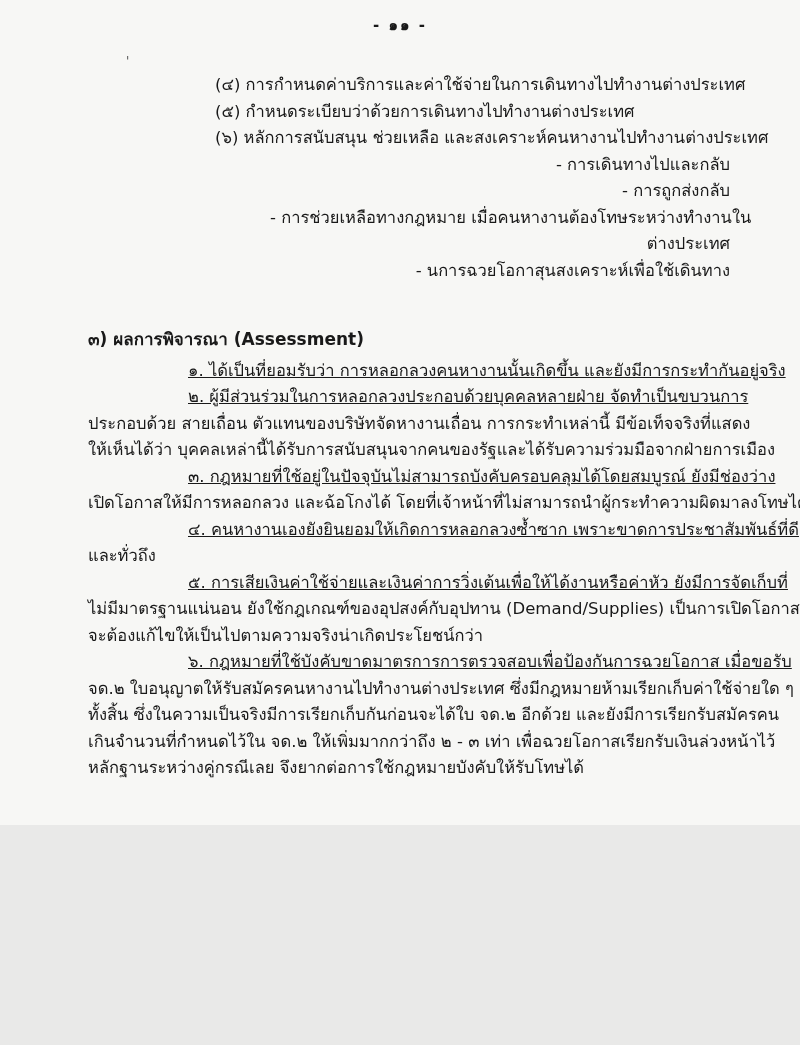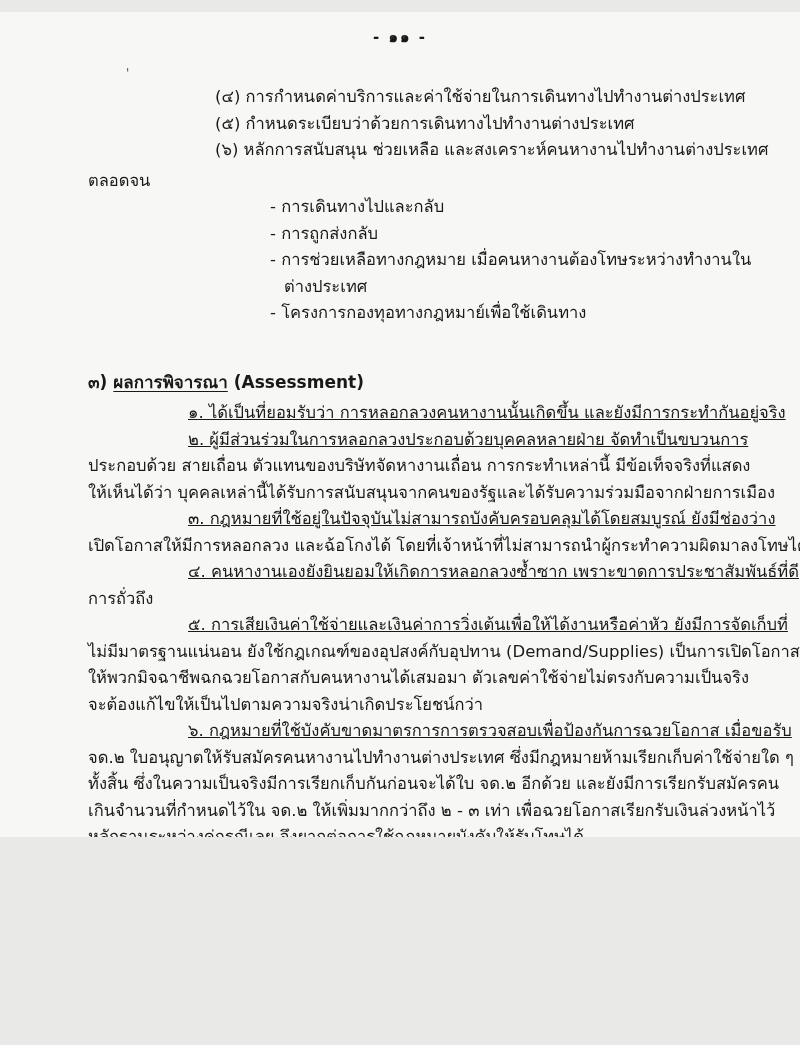--- a/index.html
+++ b/index.html
@@ -4,21 +4,21 @@
 <style>
   html, body {
     margin: 0;
     padding: 0;
     background: #e9e9e8;
   }
   .page {
     position: relative;
     width: 800px;
     height: 825px;
-    margin: 12px auto;
+    margin: 0 auto;
     background: #f7f7f5;
     color: #191919;
     font-family: "DejaVu Sans", sans-serif;
     font-size: 16.5px;
     line-height: 26.5px;
     overflow: hidden;
   }
   .page-number {
     position: absolute;
     top: 12px;
@@ -43,30 +43,29 @@
     width: 642px;
   }
   .doc-line {
     white-space: nowrap;
     height: 26.5px;
   }
   .numbered-list { margin: 6px 0 0 0; }
   .numbered-item { padding-left: 127px; }
   .continuation-word { margin-top: 4px; }
   .dash-list { margin: 0 0 0 0; }
-  .dash-item { padding-left: 182px; }
+  .dash-item { padding-left: 182px; text-align: right; }
   .dash-item.wrap { padding-left: 196px; }
   .section-heading {
     margin-top: 42px;
     font-weight: bold;
     font-size: 17px;
     white-space: nowrap;
   }
   .section-heading .underlined {
-    text-decoration: underline;
     text-underline-offset: 3px;
   }
   .paragraphs { margin-top: 5px; }
   .body-line.indent { padding-left: 100px; text-decoration: underline; }
   .speck {
     position: absolute;
     left: 549px;
     top: 997px;
     width: 4px;
     height: 3px;
@@ -83,48 +82,46 @@
   <div class="stray-mark">'</div>
 
   <div class="content">
 
     <div class="numbered-list">
         <div class="doc-line numbered-item">(๔) การกำหนดค่าบริการและค่าใช้จ่ายในการเดินทางไปทำงานต่างประเทศ</div>
         <div class="doc-line numbered-item">(๕) กำหนดระเบียบว่าด้วยการเดินทางไปทำงานต่างประเทศ</div>
         <div class="doc-line numbered-item">(๖) หลักการสนับสนุน ช่วยเหลือ และสงเคราะห์คนหางานไปทำงานต่างประเทศ</div>
       </div>
 
-    <div class="doc-line continuation-word">ตลอดจน</div>
 
     <div class="dash-list">
         <div class="doc-line dash-item">- การเดินทางไปและกลับ</div>
         <div class="doc-line dash-item">- การถูกส่งกลับ</div>
         <div class="doc-line dash-item">- การช่วยเหลือทางกฎหมาย เมื่อคนหางานต้องโทษระหว่างทำงานใน</div>
         <div class="doc-line dash-item wrap">ต่างประเทศ</div>
-        <div class="doc-line dash-item">- โครงการกองทุอทางกฎหมาย์เพื่อใช้เดินทาง</div>
+        <div class="doc-line dash-item">- นการฉวยโอกาสุนสงเคราะห์เพื่อใช้เดินทาง</div>
       </div>
 
     <div class="section-heading">
       <span>๓)</span>
       <span class="underlined">ผลการพิจารณา</span>
       <span>(Assessment)</span>
     </div>
 
     <div class="paragraphs">
         <div class="doc-line body-line indent">๑. ได้เป็นที่ยอมรับว่า การหลอกลวงคนหางานนั้นเกิดขึ้น และยังมีการกระทำกันอยู่จริง</div>
         <div class="doc-line body-line indent">๒. ผู้มีส่วนร่วมในการหลอกลวงประกอบด้วยบุคคลหลายฝ่าย จัดทำเป็นขบวนการ</div>
         <div class="doc-line body-line">ประกอบด้วย สายเถื่อน ตัวแทนของบริษัทจัดหางานเถื่อน การกระทำเหล่านี้ มีข้อเท็จจริงที่แสดง</div>
         <div class="doc-line body-line">ให้เห็นได้ว่า บุคคลเหล่านี้ได้รับการสนับสนุนจากคนของรัฐและได้รับความร่วมมือจากฝ่ายการเมือง</div>
         <div class="doc-line body-line indent">๓. กฎหมายที่ใช้อยู่ในปัจจุบันไม่สามารถบังคับครอบคลุมได้โดยสมบูรณ์ ยังมีช่องว่าง</div>
         <div class="doc-line body-line">เปิดโอกาสให้มีการหลอกลวง และฉ้อโกงได้ โดยที่เจ้าหน้าที่ไม่สามารถนำผู้กระทำความผิดมาลงโทษได้</div>
         <div class="doc-line body-line indent">๔. คนหางานเองยังยินยอมให้เกิดการหลอกลวงซ้ำซาก เพราะขาดการประชาสัมพันธ์ที่ดี</div>
-        <div class="doc-line body-line">การถั่วถึง</div>
+        <div class="doc-line body-line">และทั่วถึง</div>
         <div class="doc-line body-line indent">๕. การเสียเงินค่าใช้จ่ายและเงินค่าการวิ่งเต้นเพื่อให้ได้งานหรือค่าหัว ยังมีการจัดเก็บที่</div>
         <div class="doc-line body-line">ไม่มีมาตรฐานแน่นอน ยังใช้กฎเกณฑ์ของอุปสงค์กับอุปทาน (Demand/Supplies) เป็นการเปิดโอกาส</div>
-        <div class="doc-line body-line">ให้พวกมิจฉาชีพฉกฉวยโอกาสกับคนหางานได้เสมอมา ตัวเลขค่าใช้จ่ายไม่ตรงกับความเป็นจริง</div>
         <div class="doc-line body-line">จะต้องแก้ไขให้เป็นไปตามความจริงน่าเกิดประโยชน์กว่า</div>
         <div class="doc-line body-line indent">๖. กฎหมายที่ใช้บังคับขาดมาตรการการตรวจสอบเพื่อป้องกันการฉวยโอกาส เมื่อขอรับ</div>
         <div class="doc-line body-line">จด.๒ ใบอนุญาตให้รับสมัครคนหางานไปทำงานต่างประเทศ ซึ่งมีกฎหมายห้ามเรียกเก็บค่าใช้จ่ายใด ๆ</div>
         <div class="doc-line body-line">ทั้งสิ้น ซึ่งในความเป็นจริงมีการเรียกเก็บกันก่อนจะได้ใบ จด.๒ อีกด้วย และยังมีการเรียกรับสมัครคน</div>
         <div class="doc-line body-line">เกินจำนวนที่กำหนดไว้ใน จด.๒  ให้เพิ่มมากกว่าถึง ๒ - ๓ เท่า เพื่อฉวยโอกาสเรียกรับเงินล่วงหน้าไว้</div>
         <div class="doc-line body-line">หลักฐานระหว่างคู่กรณีเลย จึงยากต่อการใช้กฎหมายบังคับให้รับโทษได้</div>
       </div>
 
   </div>
 

